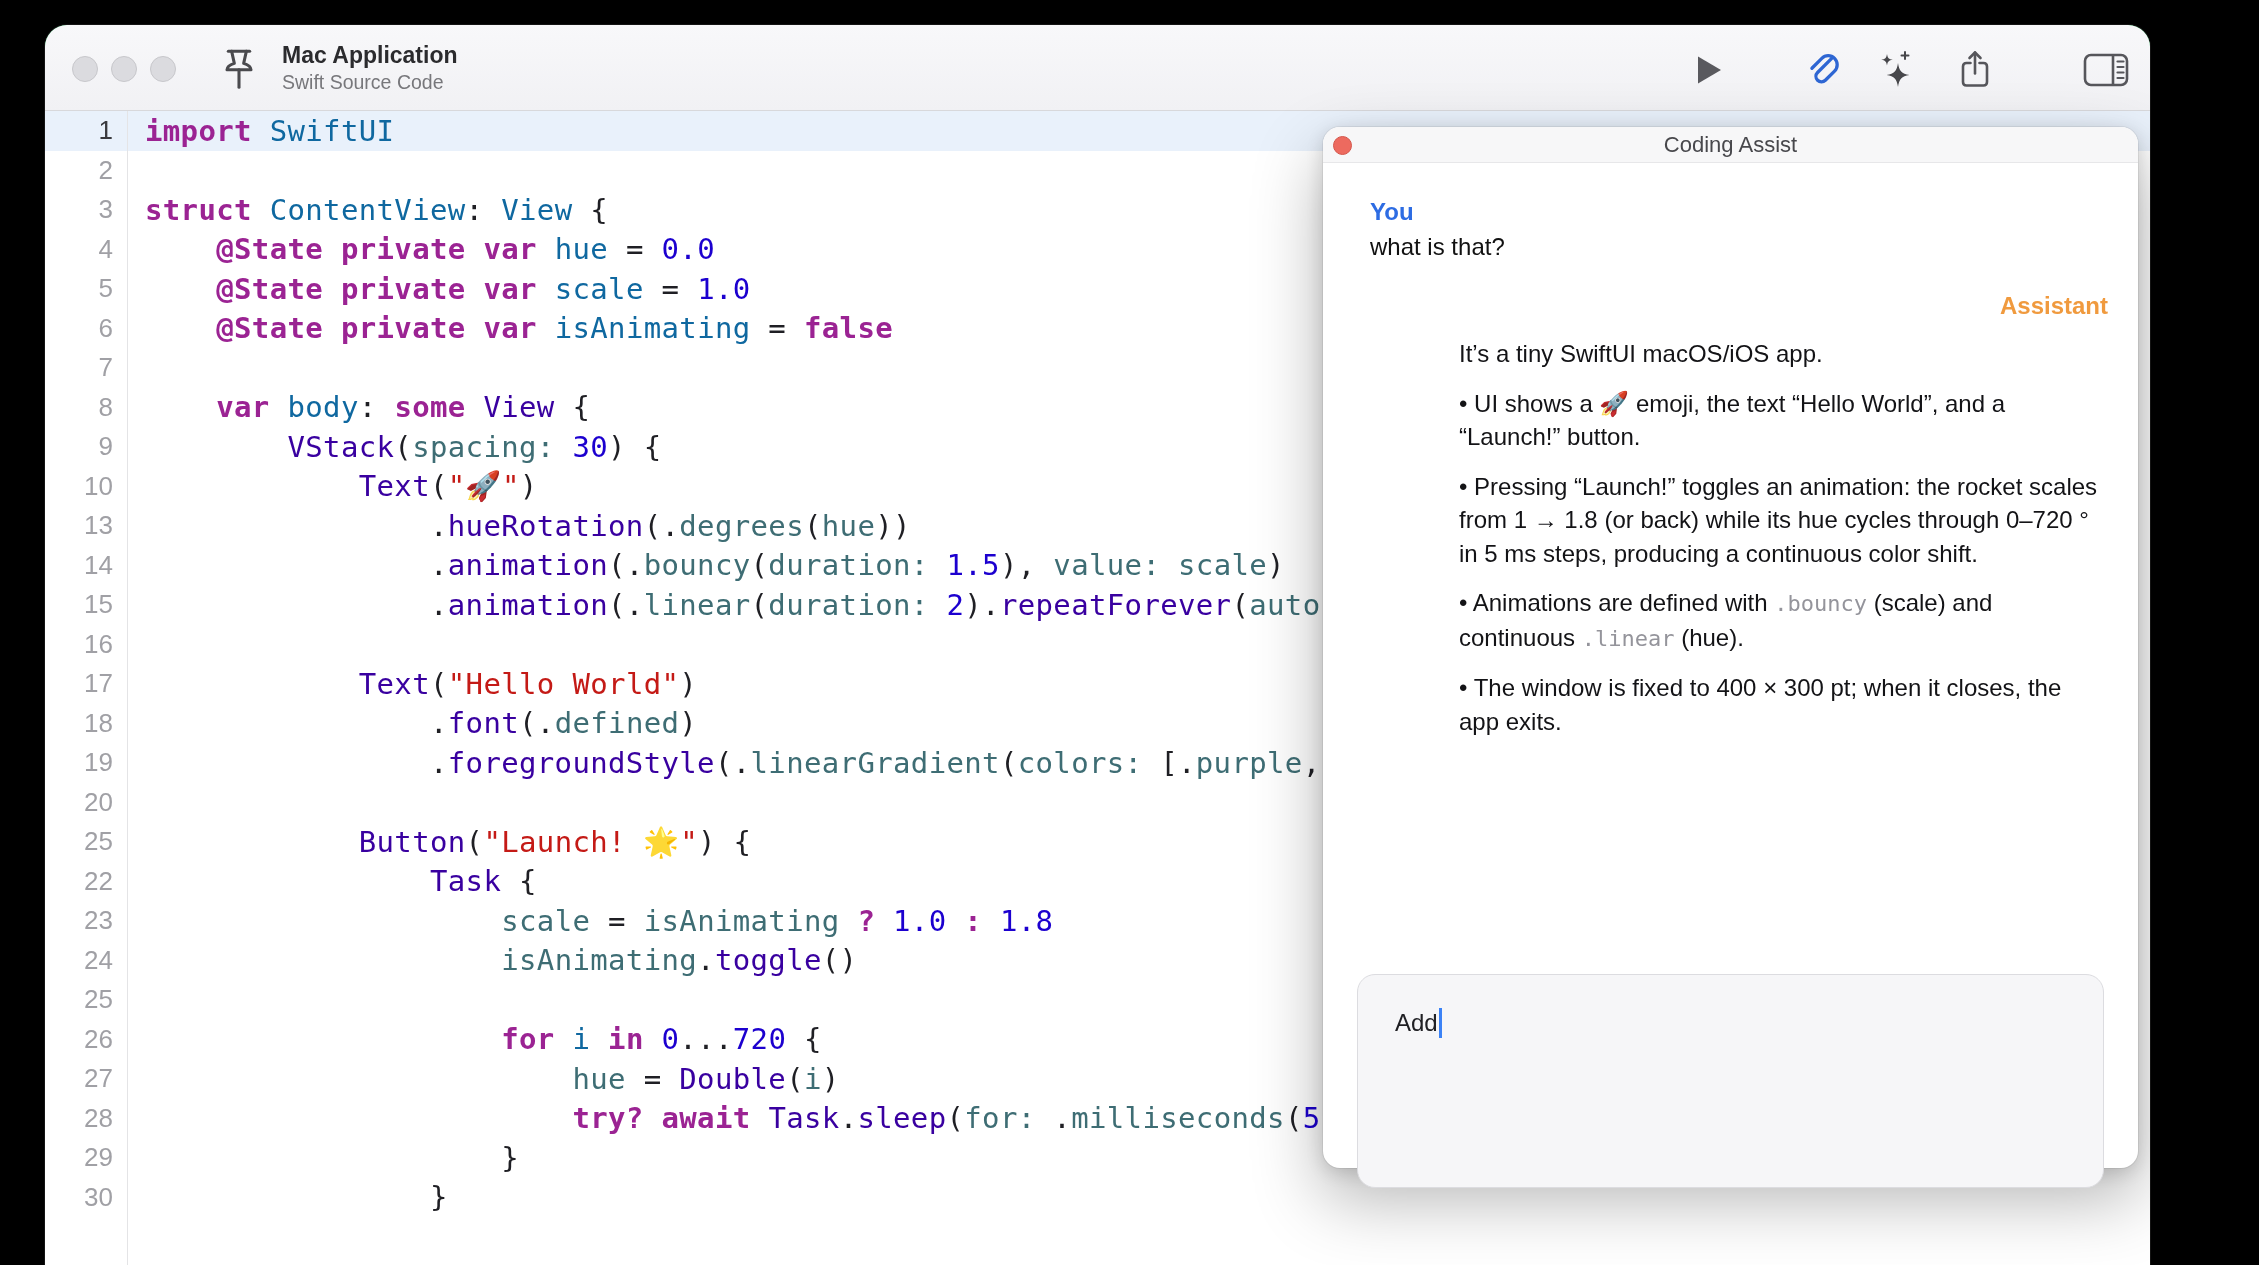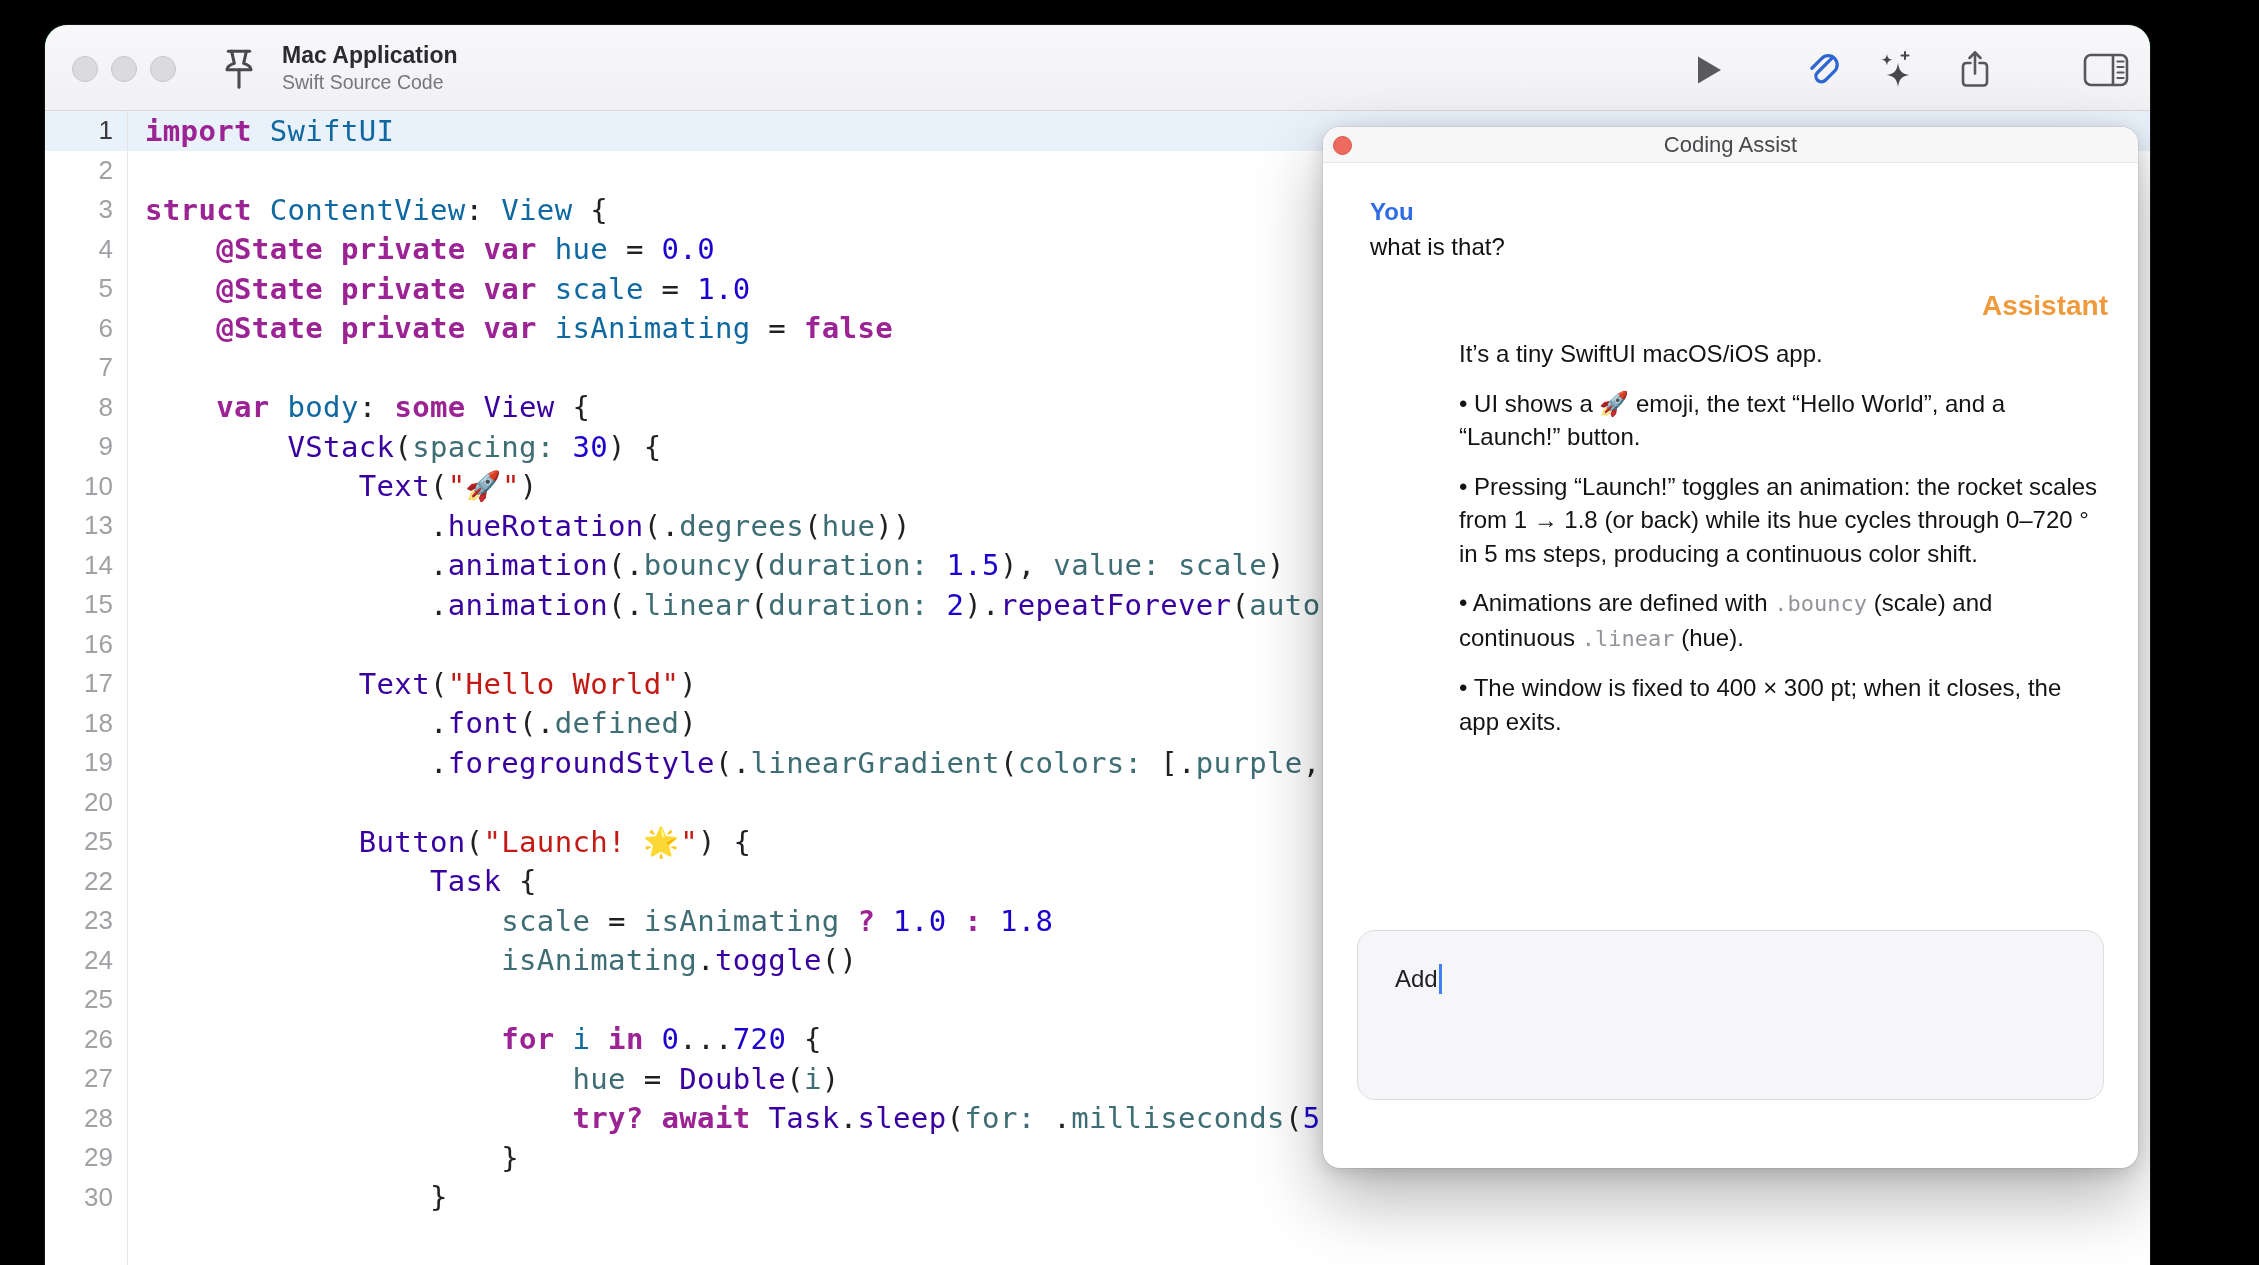--- a/index.html
+++ b/index.html
@@ -43,26 +43,26 @@
   .panel{position:absolute;left:1278px;top:102px;width:815px;height:1041px;background:#fff;border-radius:17px;
          box-shadow:0 30px 70px rgba(0,0,0,0.30),0 4px 18px rgba(0,0,0,0.14),0 0 0 1px rgba(0,0,0,0.06);z-index:10;}
   .panel-titlebar{position:absolute;left:0;top:0;width:100%;height:36px;background:#F7F7F8;
                   border-bottom:1px solid #E7E7E9;border-radius:17px 17px 0 0;box-sizing:border-box;}
   .panel-close{position:absolute;left:10px;top:9px;width:19px;height:19px;border-radius:50%;
                background:#ED6A5F;border:1px solid #D5564B;box-sizing:border-box;}
   .panel-title{text-align:center;line-height:35px;font-size:22px;color:#48484C;}
   .panel-body{position:absolute;left:0;top:36px;right:0;bottom:0;padding:34px 30px 0 47px;box-sizing:border-box;}
   .role-you{font-size:24px;font-weight:700;line-height:30px;}
   .you-text{font-size:24px;color:#111;line-height:32px;margin-top:4px;}
-  .role-assistant{font-size:28px;font-weight:700;text-align:right;line-height:30px;margin-top:28px;}
+  .role-assistant{font-size:24px;font-weight:700;text-align:right;line-height:30px;margin-top:28px;}
   .assistant-body{margin:6px 0 0 73px;width:675px;font-size:24px;line-height:33.5px;color:#131316;}
   .assistant-body p{margin:16px;}
   .inline-code{font-family:"DejaVu Sans Mono",monospace;font-size:22px;color:#94949B;}
 
-  .chat-input{position:absolute;left:34px;top:803px;width:747px;height:170px;background:#F6F6F8;
+  .chat-input{position:absolute;left:34px;top:847px;width:747px;height:214px;background:#F6F6F8;
               border:1.5px solid #DCDCE0;border-radius:18px;box-sizing:border-box;padding:33px 20px 0 37px;
               font-size:24px;color:#202024;cursor:text;}
   .caret{display:inline-block;width:3.5px;height:30px;background:#3B82F6;vertical-align:-7px;margin-left:1px;}
 
   svg{display:block;}
 </style>
 </head>
 <body>
 
 <div class="win">

